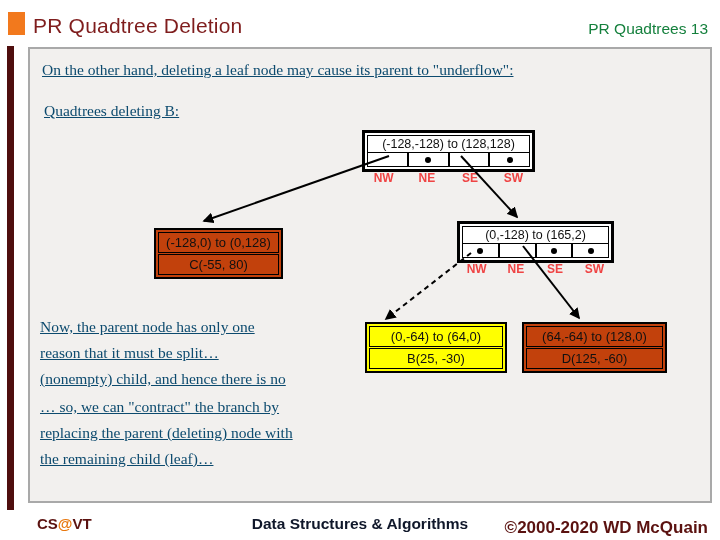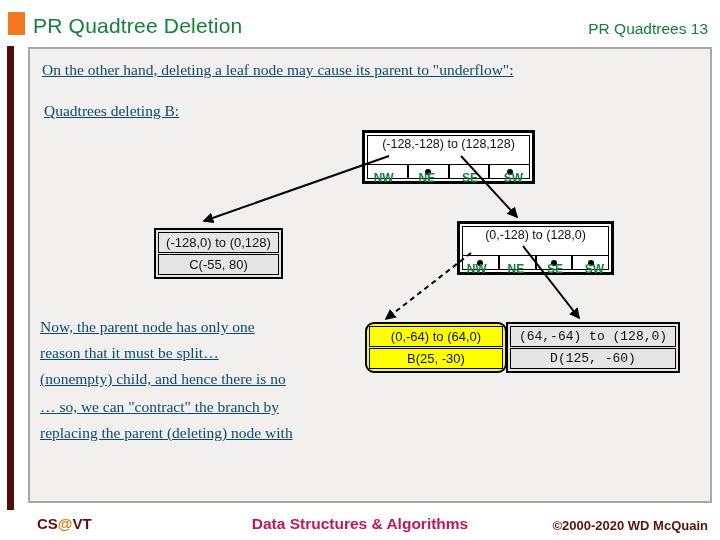--- a/index.html
+++ b/index.html
@@ -7,75 +7,75 @@
   body {
     position:relative;
     background:#ffffff;
     font-family:"Liberation Sans", sans-serif;
     overflow:hidden;
   }
   .abs { position:absolute; }
 
   
   .accent-square { left:8px; top:12px; width:17px; height:23px; background:#F2791D; }
-  .slide-title { left:33px; top:14px; font-size:21px; color:#15803d; letter-spacing:0.2px; }
+  .slide-title { left:33px; top:14px; font-size:21px; color:#7f1d1d; letter-spacing:0.2px; }
   .page-label { right:12px; top:20px; font-size:15.5px; color:#15803d; }
 
   
   .side-bar { left:7px; top:46px; width:7px; height:464px; background:#4F0E0E; }
   .content-panel {
     left:28px; top:47px; width:684px; height:456px;
     background:#F2F0EE; border:2px solid #A9A9A9;
   }
 
   .serif { font-family:"Liberation Serif", serif; color:#0c4a6e;text-decoration:underline; }
   .intro-line1 { left:42px; top:61px; font-size:15.5px; }
   .intro-line2 { left:44px; top:102px; font-size:15.5px; }
 
   .note { left:40px; width:345px; font-size:15.5px; line-height:26px; }
   .note-1 { top:314px; }
   .note-2 { top:394px; }
 
   
   .qnode { position:absolute; background:#fff; border:3px solid #000; z-index:2; }
   .qnode-label {
-    border:1.5px solid #000; margin:2px 2px 0 2px; height:30px;
+    border:1.5px solid #000; margin:2px 2px 0 2px; height:18px;
     font-size:12.5px; color:#111; text-align:center; line-height:17px;
     white-space:nowrap; background:inherit;
   }
   .qcells {
     display:flex; border:1.5px solid #000; border-top:none;
     margin:0 2px 2px 2px; height:14px; background:inherit;
   }
   .qcell { flex:1; position:relative; border-right:2px solid #000; }
   .qcell:last-child { border-right:none; }
   .dot {
     position:absolute; left:50%; top:50%; width:6px; height:6px;
     margin:-3px 0 0 -3px; border-radius:50%; background:#000;
   }
   .dirs { position:absolute; display:flex; z-index:2; }
-  .dirs span { flex:1; text-align:center; font-size:12px; font-weight:bold; color:#15803d; }
+  .dirs span { flex:1; text-align:center; font-size:12px; font-weight:bold; color:#ef4444; }
 
-  .leaf { position:absolute; background:#e5e5e5; border:2.5px solid #000; z-index:2; }
+  .leaf { position:absolute; background:#c2410c; border:2.5px solid #000; z-index:2; }
   .leaf .row {
     border:1.5px solid #000; margin:2px; height:21px;
     font-size:13px; color:#111; text-align:center; line-height:19px;
     white-space:nowrap; background:inherit;
   }
   .leaf .row + .row { margin-top:-1px; }
   .leaf.hl, .leaf.hl .row { background:#FFFF00; }
 
   .edges { left:0; top:0; width:720px; height:540px; z-index:3; pointer-events:none; }
 
   
   .footer-left { left:37px; top:515px; font-size:15px; font-weight:bold; color:#5B1210; }
   .footer-left .at { color:#E8770D; }
   .footer-center { left:0; top:515px; width:720px; text-align:center;
-                   font-size:15.5px; font-weight:bold; color:#be185d; }
-  .footer-right { right:12px; top:518px; font-size:13px; font-weight:bold; color:#5B1210; }
+                   font-size:15.5px; font-weight:bold; color:#0f172a; }
+  .footer-right { right:12px; top:518px; font-size:17px; font-weight:bold; color:#5B1210; }
 </style>
 </head>
 <body>
 
 <div class="abs accent-square"></div>
 <div class="abs slide-title">PR Quadtree Deletion</div>
 <div class="abs page-label">PR Quadtrees 13</div>
 
 <div class="abs side-bar"></div>
 <div class="abs content-panel"></div>
@@ -102,47 +102,47 @@
   <span>SE</span>
   <span>SW</span>
 </div>
 
 <div class="leaf" style="left:154px; top:228px; width:129px;">
   <div class="row">(-128,0) to (0,128)</div>
   <div class="row">C(-55, 80)</div>
 </div>
 
 <div class="qnode" style="left:457px; top:221px; width:157px;">
-  <div class="qnode-label">(0,-128) to (128,0)</div>
+  <div class="qnode-label">(0,-128) to (165,2)</div>
   <div class="qcells">
     <div class="qcell">
         <span class="dot"></span>
       </div>
     <div class="qcell"></div>
     <div class="qcell">
         <span class="dot"></span>
       </div>
     <div class="qcell">
         <span class="dot"></span>
       </div>
   </div>
 </div>
 <div class="dirs" style="left:457px; top:262px; width:157px;">
   <span>NW</span>
   <span>NE</span>
   <span>SE</span>
   <span>SW</span>
 </div>
 
-<div class="leaf hl" style="left:365px; top:322px; width:142px;border-radius:9px;">
+<div class="leaf hl" style="left:365px; top:322px; width:142px;">
   <div class="row">(0,-64) to (64,0)</div>
   <div class="row">B(25, -30)</div>
 </div>
 
-<div class="leaf" style="left:506px; top:322px; width:174px;font-family:Liberation Mono, monospace;">
+<div class="leaf" style="left:522px; top:322px; width:145px;">
   <div class="row">(64,-64) to (128,0)</div>
   <div class="row">D(125, -60)</div>
 </div>
 
 <svg class="abs edges" viewBox="0 0 720 540">
   <defs>
     <marker id="ah" viewBox="0 0 10 10" refX="8.5" refY="5" markerWidth="11" markerHeight="11" orient="auto-start-reverse" markerUnits="userSpaceOnUse">
       <path d="M0,0 L10,5 L0,10 z" fill="#000"></path>
     </marker>
   </defs>
@@ -153,17 +153,18 @@
 </svg>
 
 <div class="abs serif note note-1">
   <div>Now, the parent node has only one</div>
   <div>reason that it must be split…</div>
   <div>(nonempty) child, and hence there is no</div>
 </div>
 <div class="abs serif note note-2">
   <div>… so, we can "contract" the branch by</div>
   <div>replacing the parent (deleting) node with</div>
+  <div>the remaining child (leaf)…</div>
 </div>
 
 <div class="abs footer-left"><span>CS</span><span class="at">@</span><span>VT</span></div>
 <div class="abs footer-center">Data Structures &amp; Algorithms</div>
 <div class="abs footer-right">©2000-2020 WD McQuain</div>
 
 </body></html>

